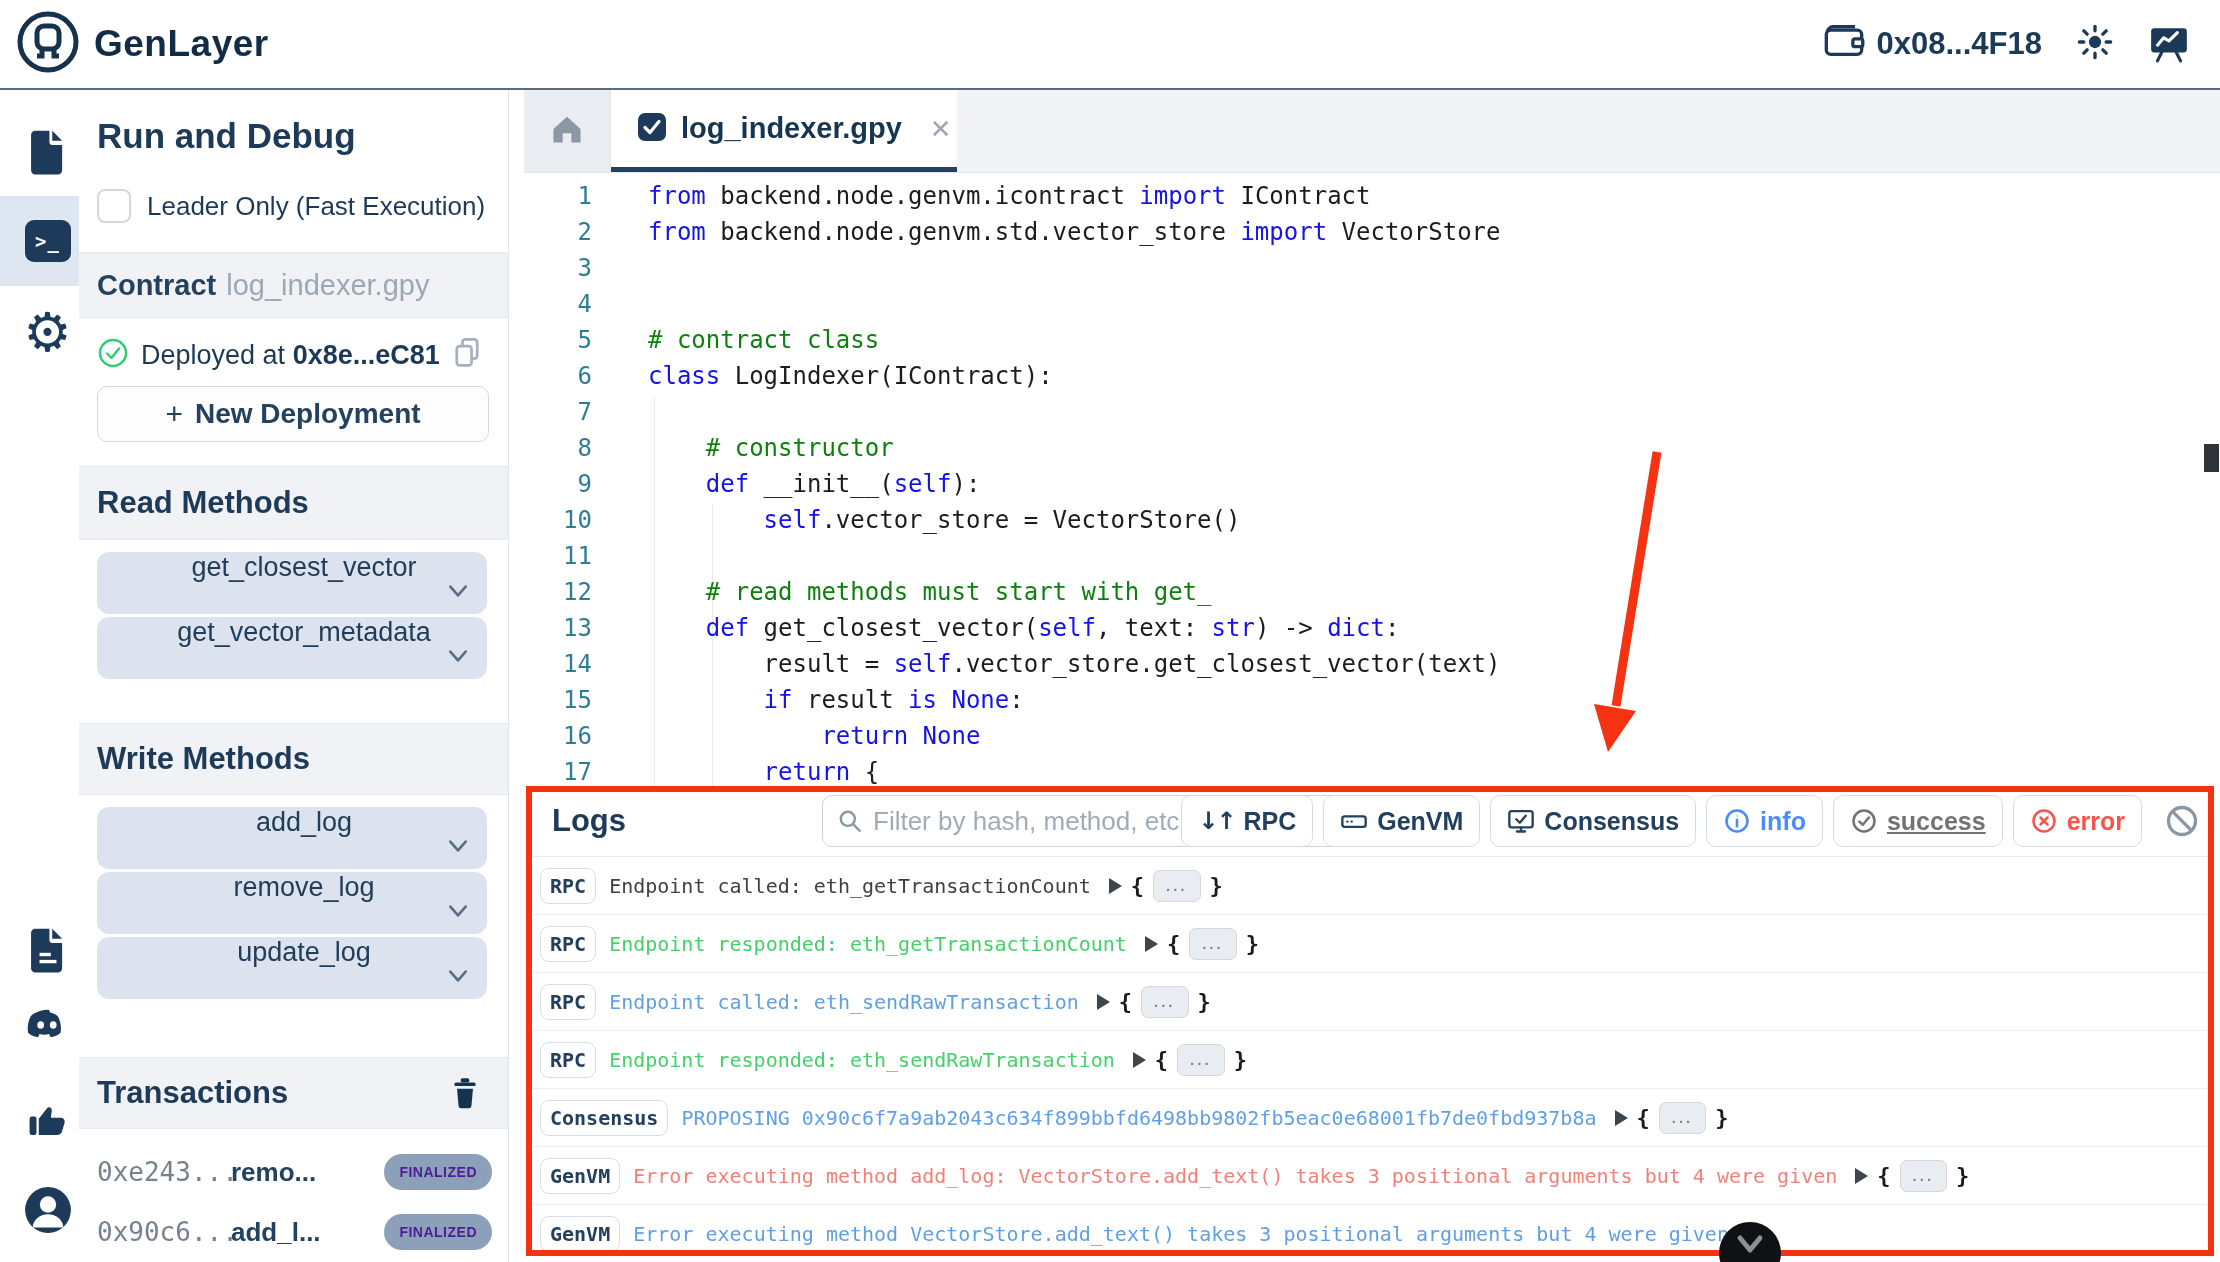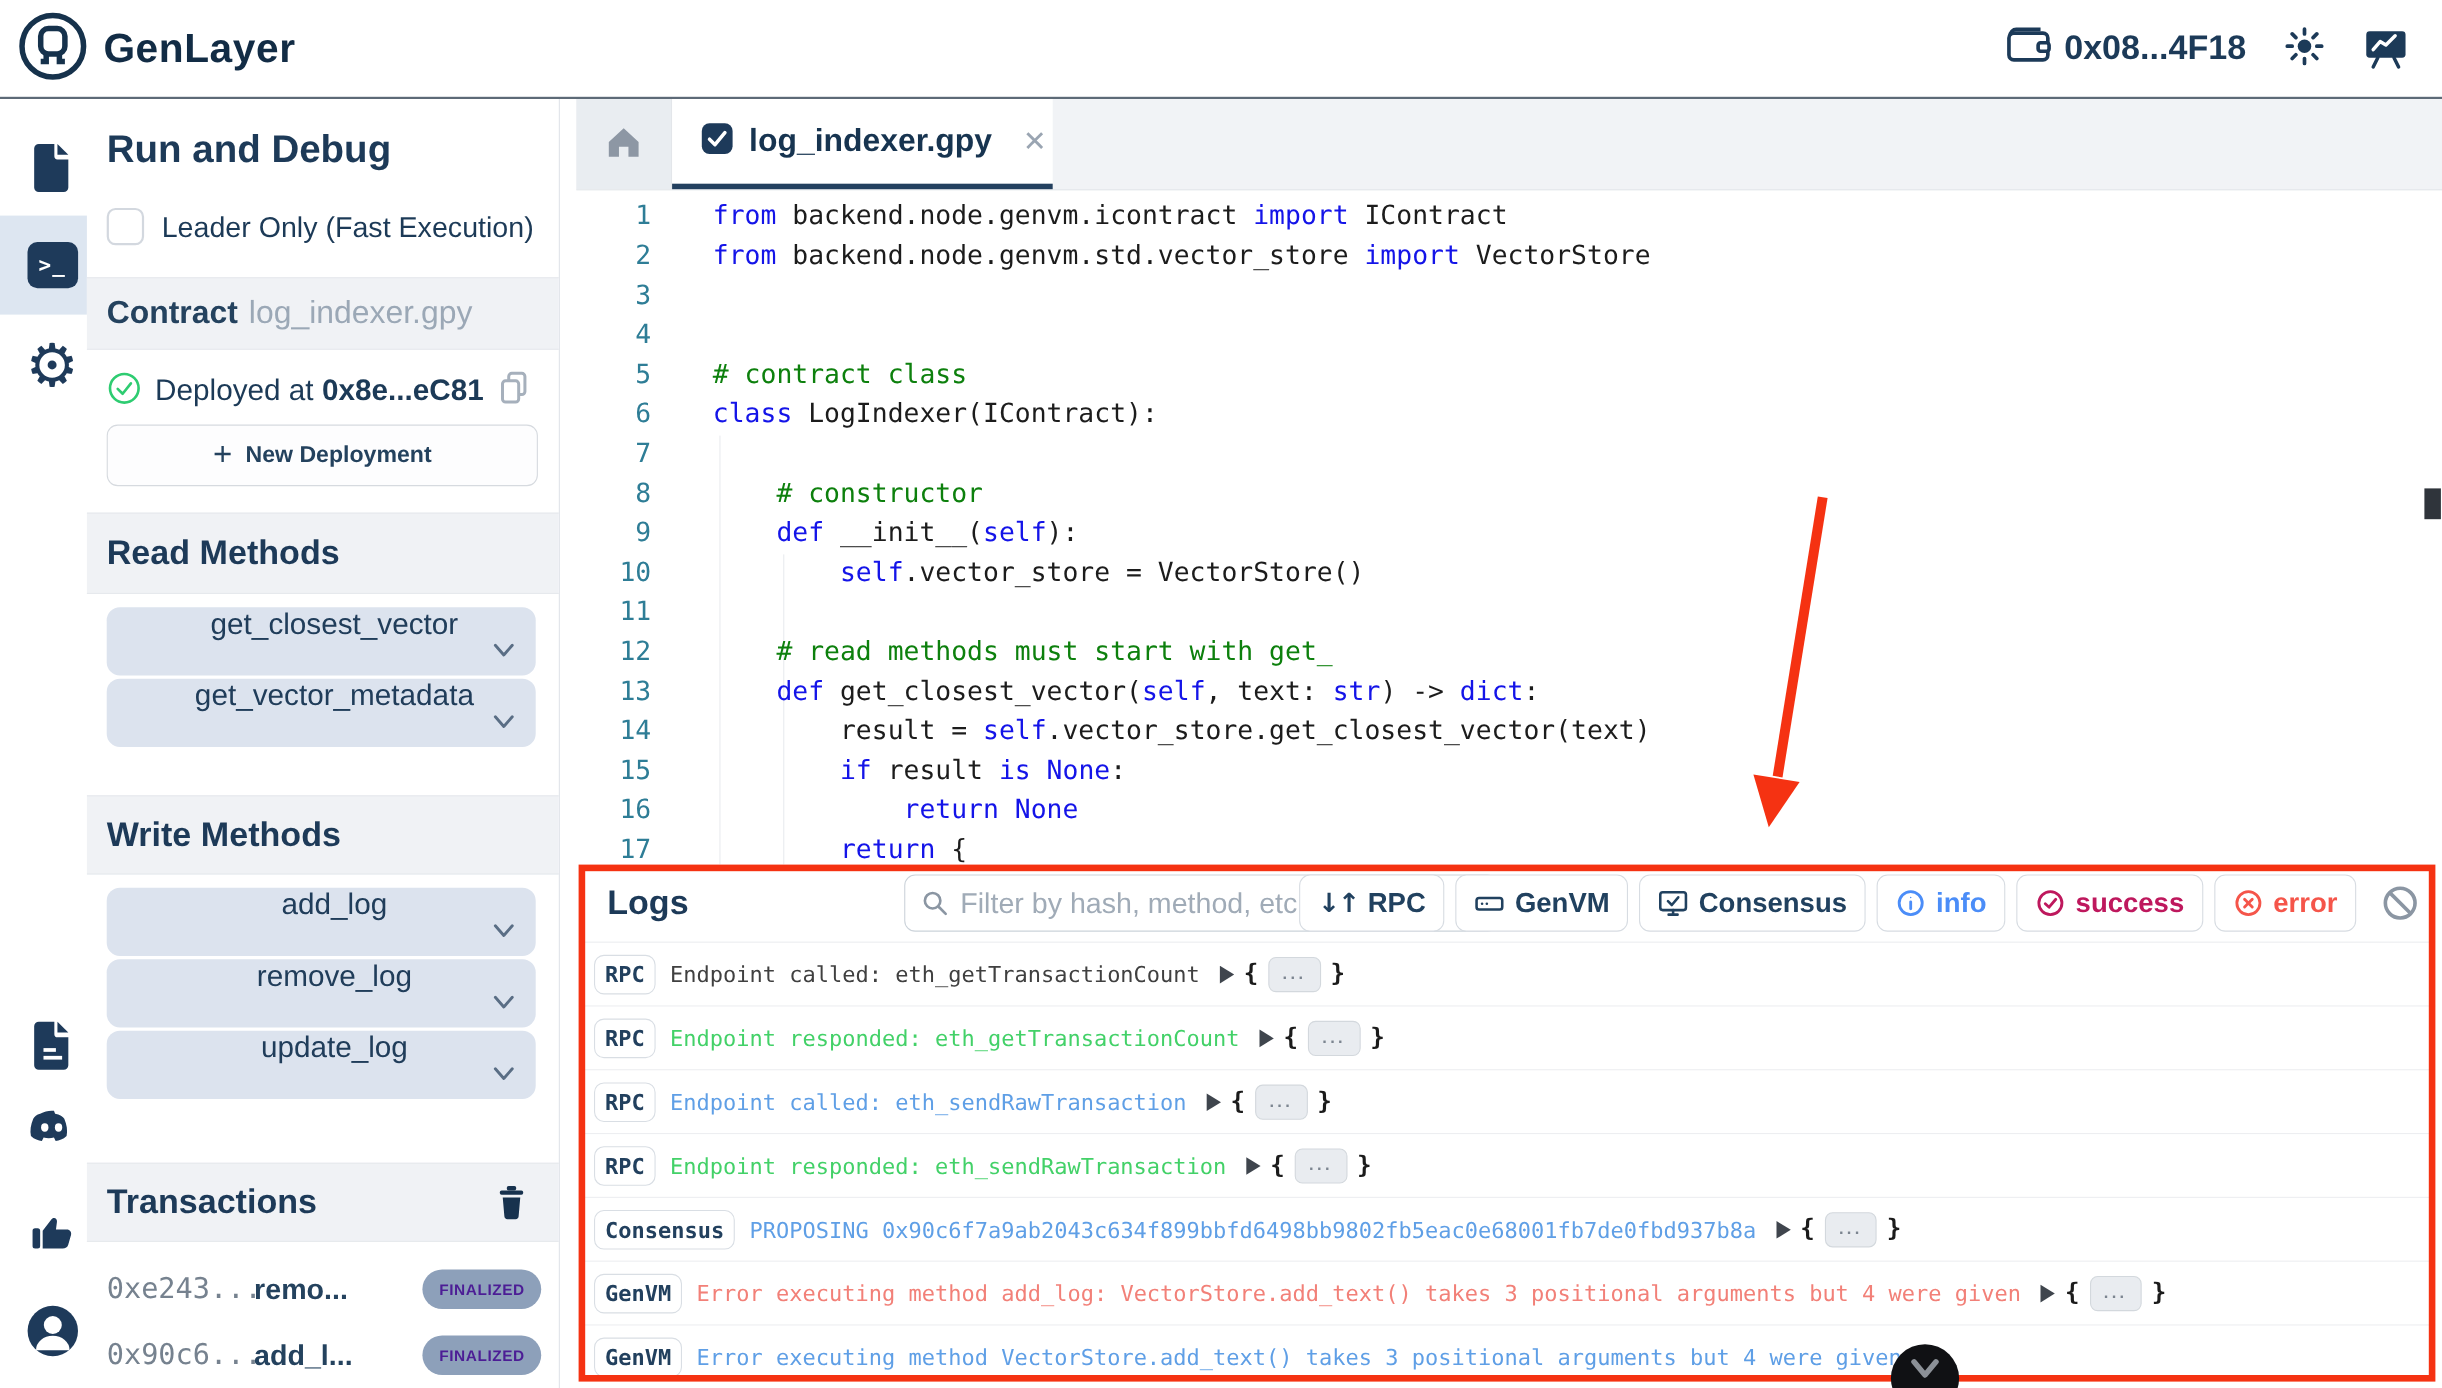--- a/index.html
+++ b/index.html
@@ -33,21 +33,21 @@
         display:flex;align-items:center;}
   #contract-band{top:162px;height:64px;}
   #contract-band .t1{font-size:29px;font-weight:600;color:#24425e;margin-left:18px;}
   #contract-band .t2{font-size:29px;color:#9ba8b6;margin-left:10px;}
   #deployed-row{position:absolute;left:18px;top:240px;height:50px;display:flex;align-items:center;gap:12px;}
   #deployed-text{font-size:27px;color:#1c3a57;}
   #deployed-text b{font-weight:700;}
   #new-deploy{position:absolute;left:18px;top:296px;width:390px;height:54px;border:1.5px solid #d6dadf;border-radius:10px;
               background:#fdfdfe;display:flex;align-items:center;justify-content:center;gap:12px;cursor:pointer;}
   #new-deploy .plus{font-size:30px;color:#24425e;font-weight:400;}
-  #new-deploy .lbl{font-size:21px;font-weight:600;color:#24425e;}
+  #new-deploy .lbl{font-size:28px;font-weight:600;color:#24425e;}
   #read-band{top:376px;height:72px;}
   #write-band{top:633px;height:70px;}
   #tx-band{top:967px;height:70px;}
   .band .band-title{font-size:31px;font-weight:600;color:#1d3a58;margin-left:18px;}
   #read-pills{position:absolute;left:18px;top:462px;}
   #write-pills{position:absolute;left:18px;top:717px;}
   .method-pill{width:390px;height:62px;background:#dce3ee;border-radius:12px;display:flex;align-items:center;
                margin-bottom:3px;cursor:pointer;flex-direction:column;}
   .method-pill .mp-label{font-size:27px;color:#203d5a;margin-left:24px;}
   .method-pill .mp-ch{margin-left:auto;margin-right:18px;display:flex;}
@@ -434,21 +434,21 @@
           <button class="fpill" style="color: rgb(75, 141, 248);">
             <span style="display: flex;">
               <svg width="28" height="28" viewBox="0 0 24 24" fill="none" stroke="currentColor" stroke-width="2.2" stroke-linecap="round">
                 <circle cx="12" cy="12" r="9"></circle>
                 <line x1="12" y1="11" x2="12" y2="16.5"></line>
                 <circle cx="12" cy="7.6" r="0.6" fill="currentColor" stroke="none"></circle>
               </svg>
             </span>
             <span>info</span>
           </button>
-          <button class="fpill" style="color: #be185d;">
+          <button class="fpill" style="color: #737373; text-decoration: underline;">
             <span style="display: flex;">
               <svg width="28" height="28" viewBox="0 0 24 24" fill="none" stroke="currentColor" stroke-width="2.2" stroke-linecap="round" stroke-linejoin="round">
                 <circle cx="12" cy="12" r="9"></circle>
                 <polyline points="8,12.5 11,15.2 16.2,9"></polyline>
               </svg>
             </span>
             <span>success</span>
           </button>
           <button class="fpill" style="color: rgb(245, 85, 74);">
             <span style="display: flex;">

